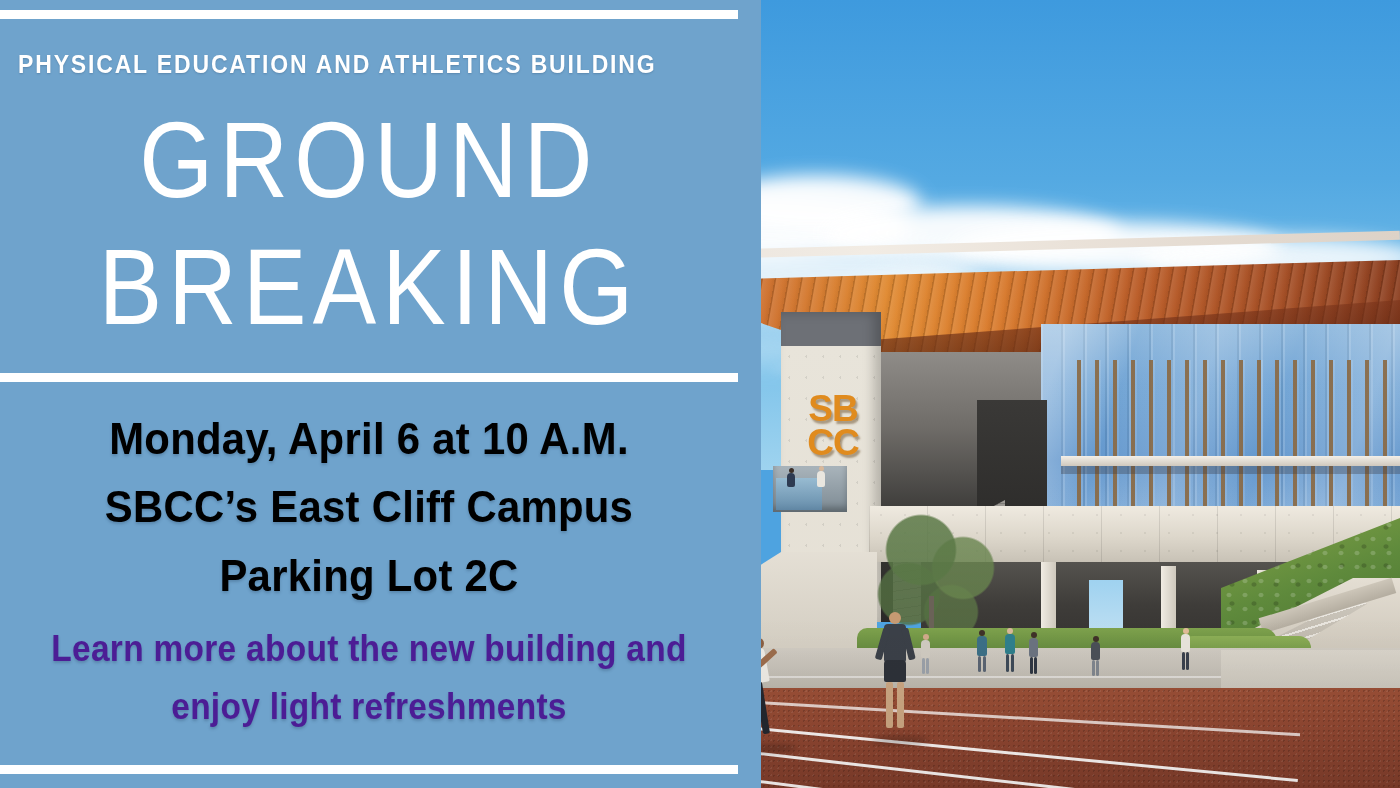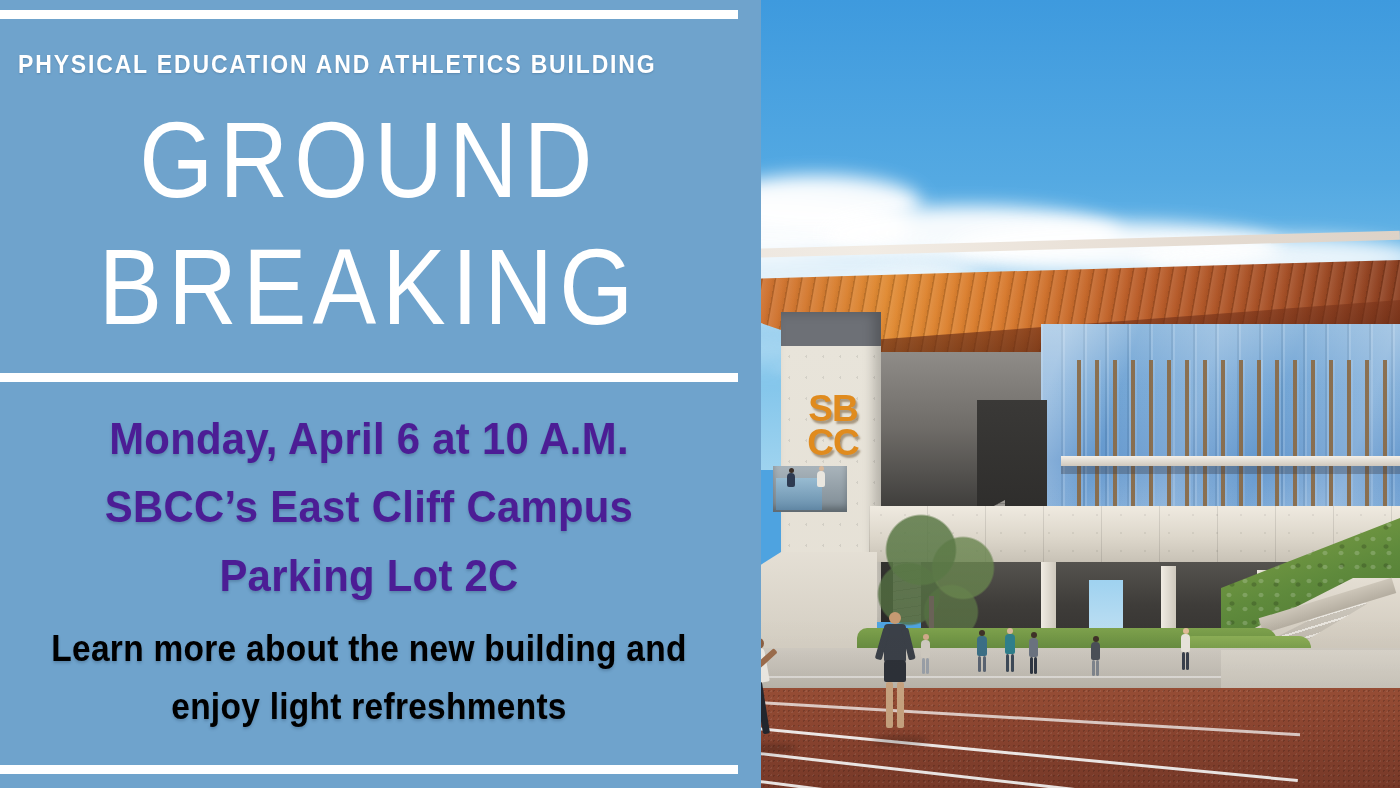--- a/index.html
+++ b/index.html
@@ -63,39 +63,39 @@
   
   .headline .hl-line{
     font-weight:normal;
     -webkit-text-stroke:0px;
   }
 
   .detail{
     position:absolute;left:0;top:405px;
     width:738px;
     text-align:center;
-    color:#4c1d95;
+    color:#000000;
     font-family:"Liberation Sans Narrow","Liberation Sans",sans-serif;
     font-weight:bold;
     z-index:7;
   }
   .detail .d-line{
     display:block;
     font-size:45px;
     line-height:1.52;
     letter-spacing:.3px;
     transform:scaleX(0.93);
     text-shadow:0 2px 3px rgba(40,70,100,.30);
   }
 
   .sub{
     position:absolute;left:0;top:620px;
     width:738px;
     text-align:center;
-    color:#000000;
+    color:#4c1d95;
     font-family:"Liberation Sans Narrow","Liberation Sans",sans-serif;
     font-weight:bold;
     z-index:7;
   }
   .sub .s-line{
     display:block;
     font-size:36px;
     line-height:1.62;
     letter-spacing:.3px;
     transform:scaleX(0.93);

